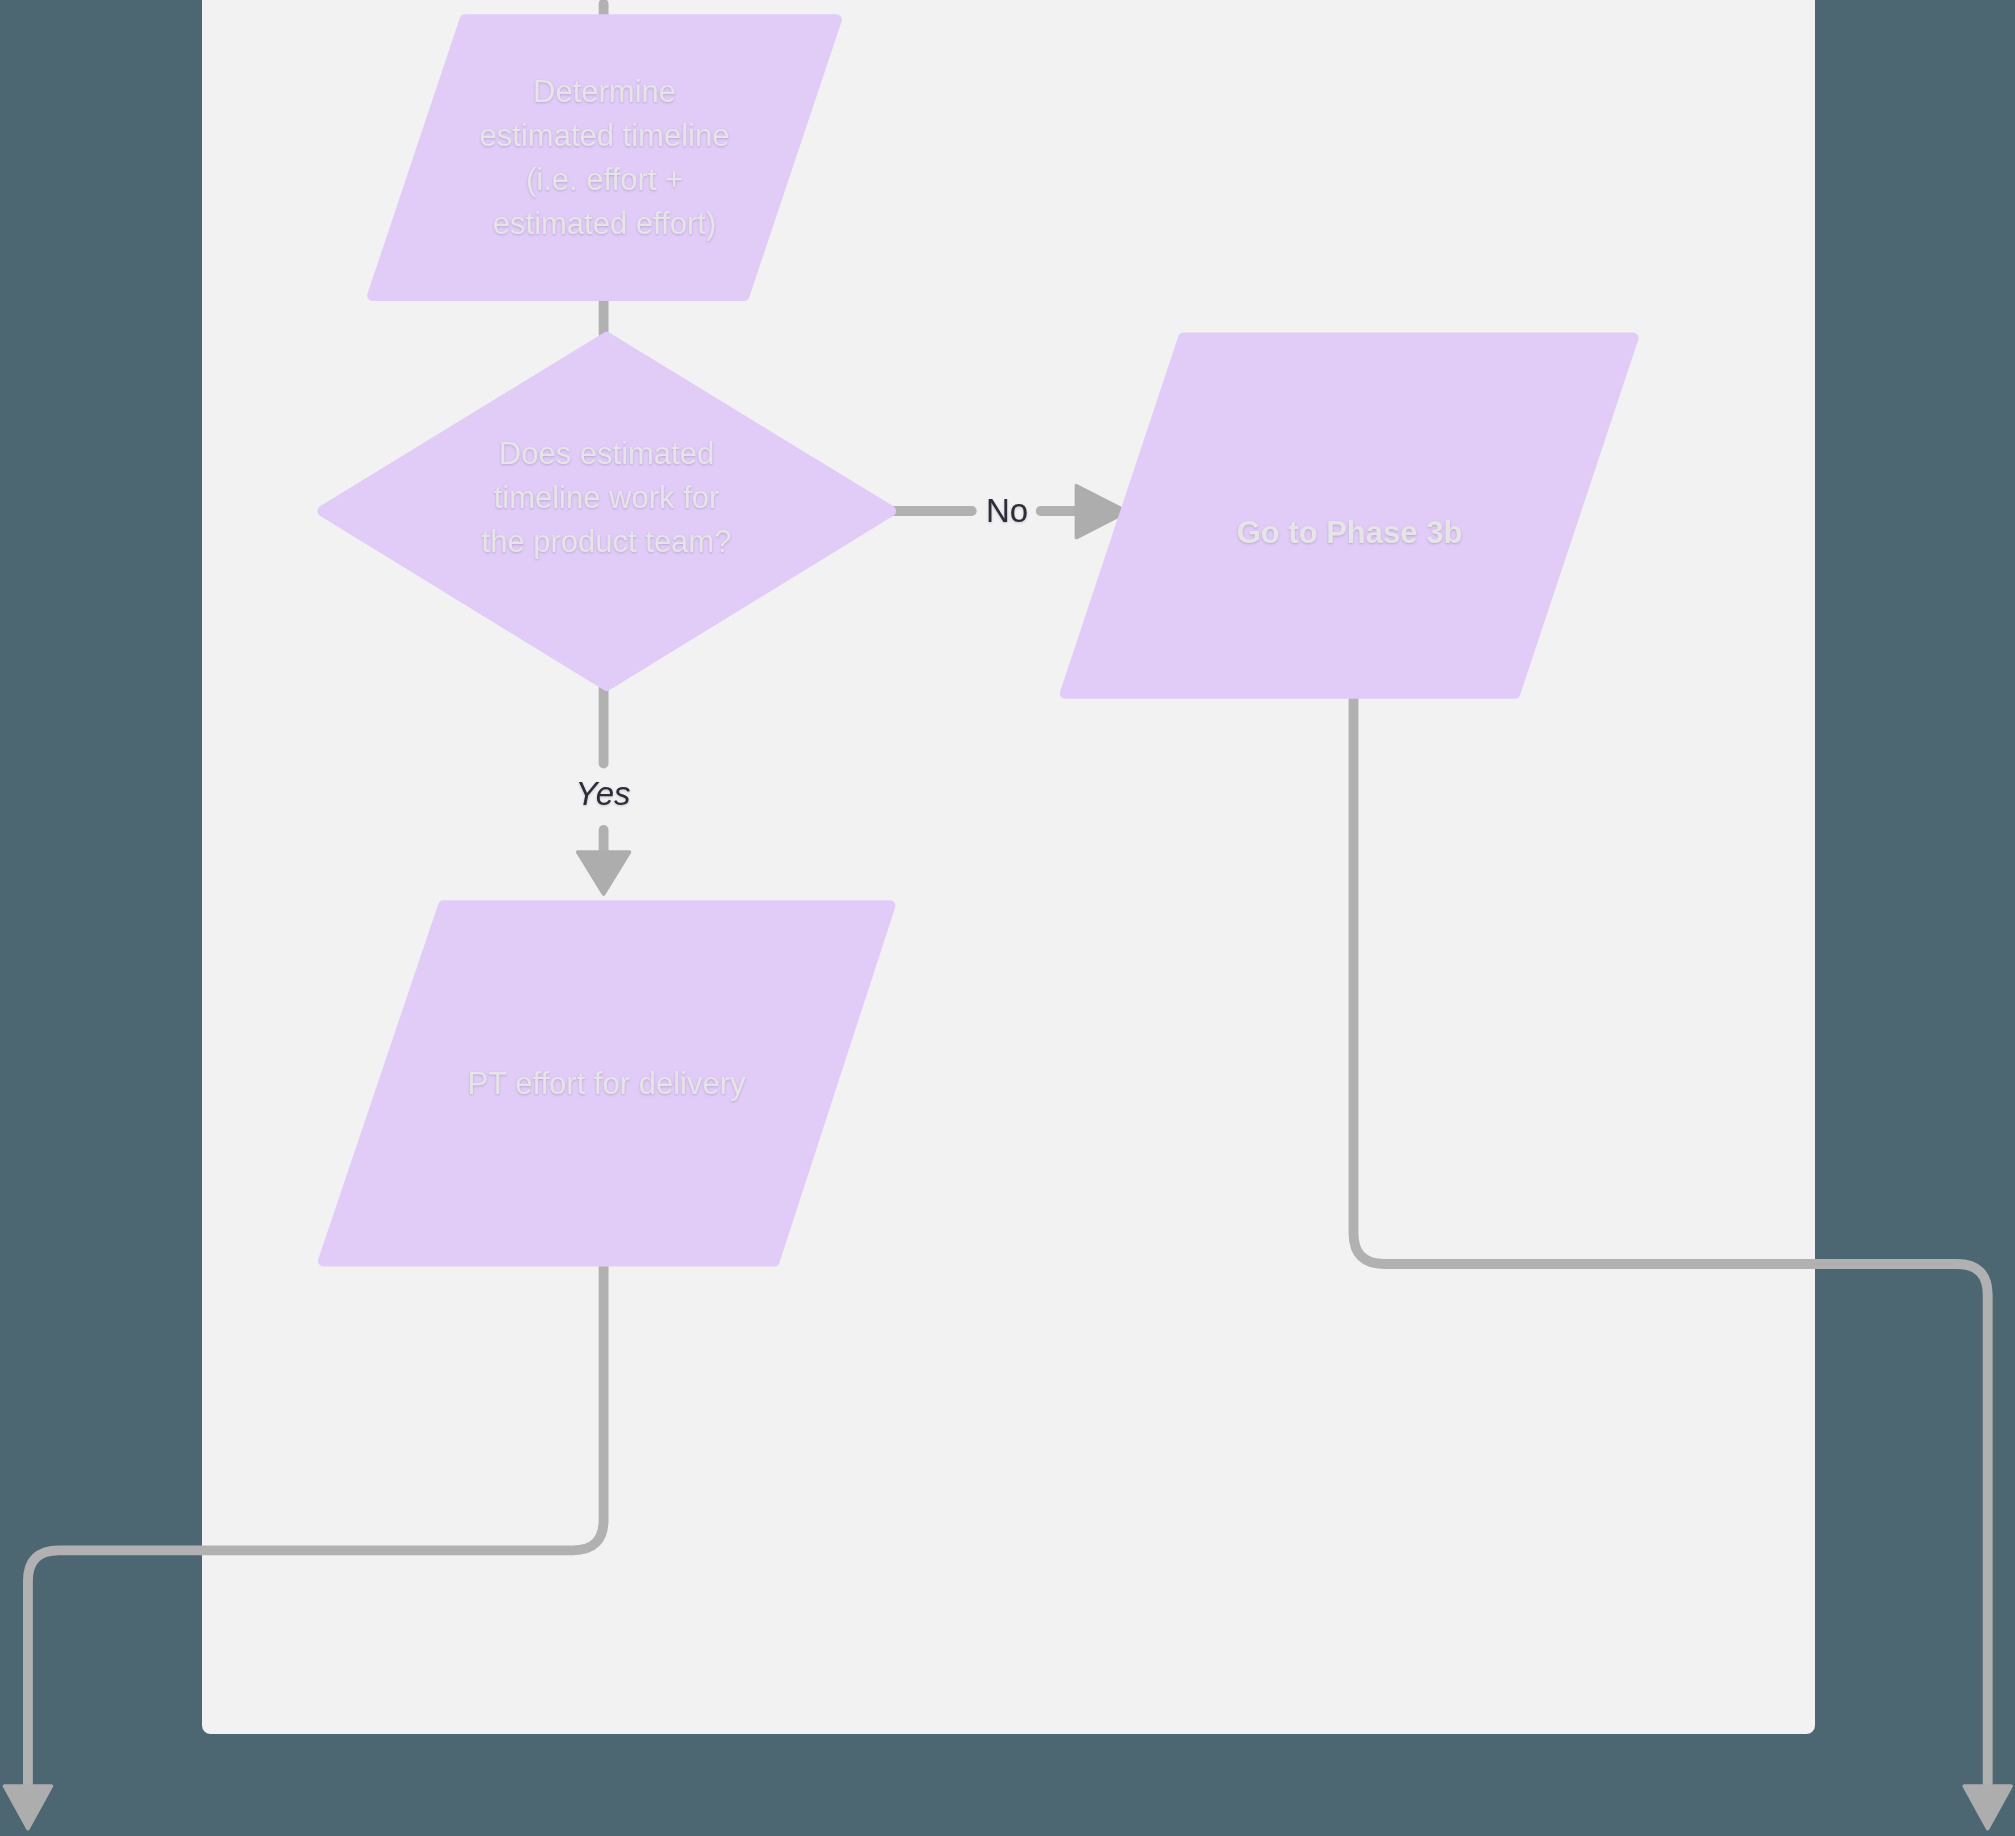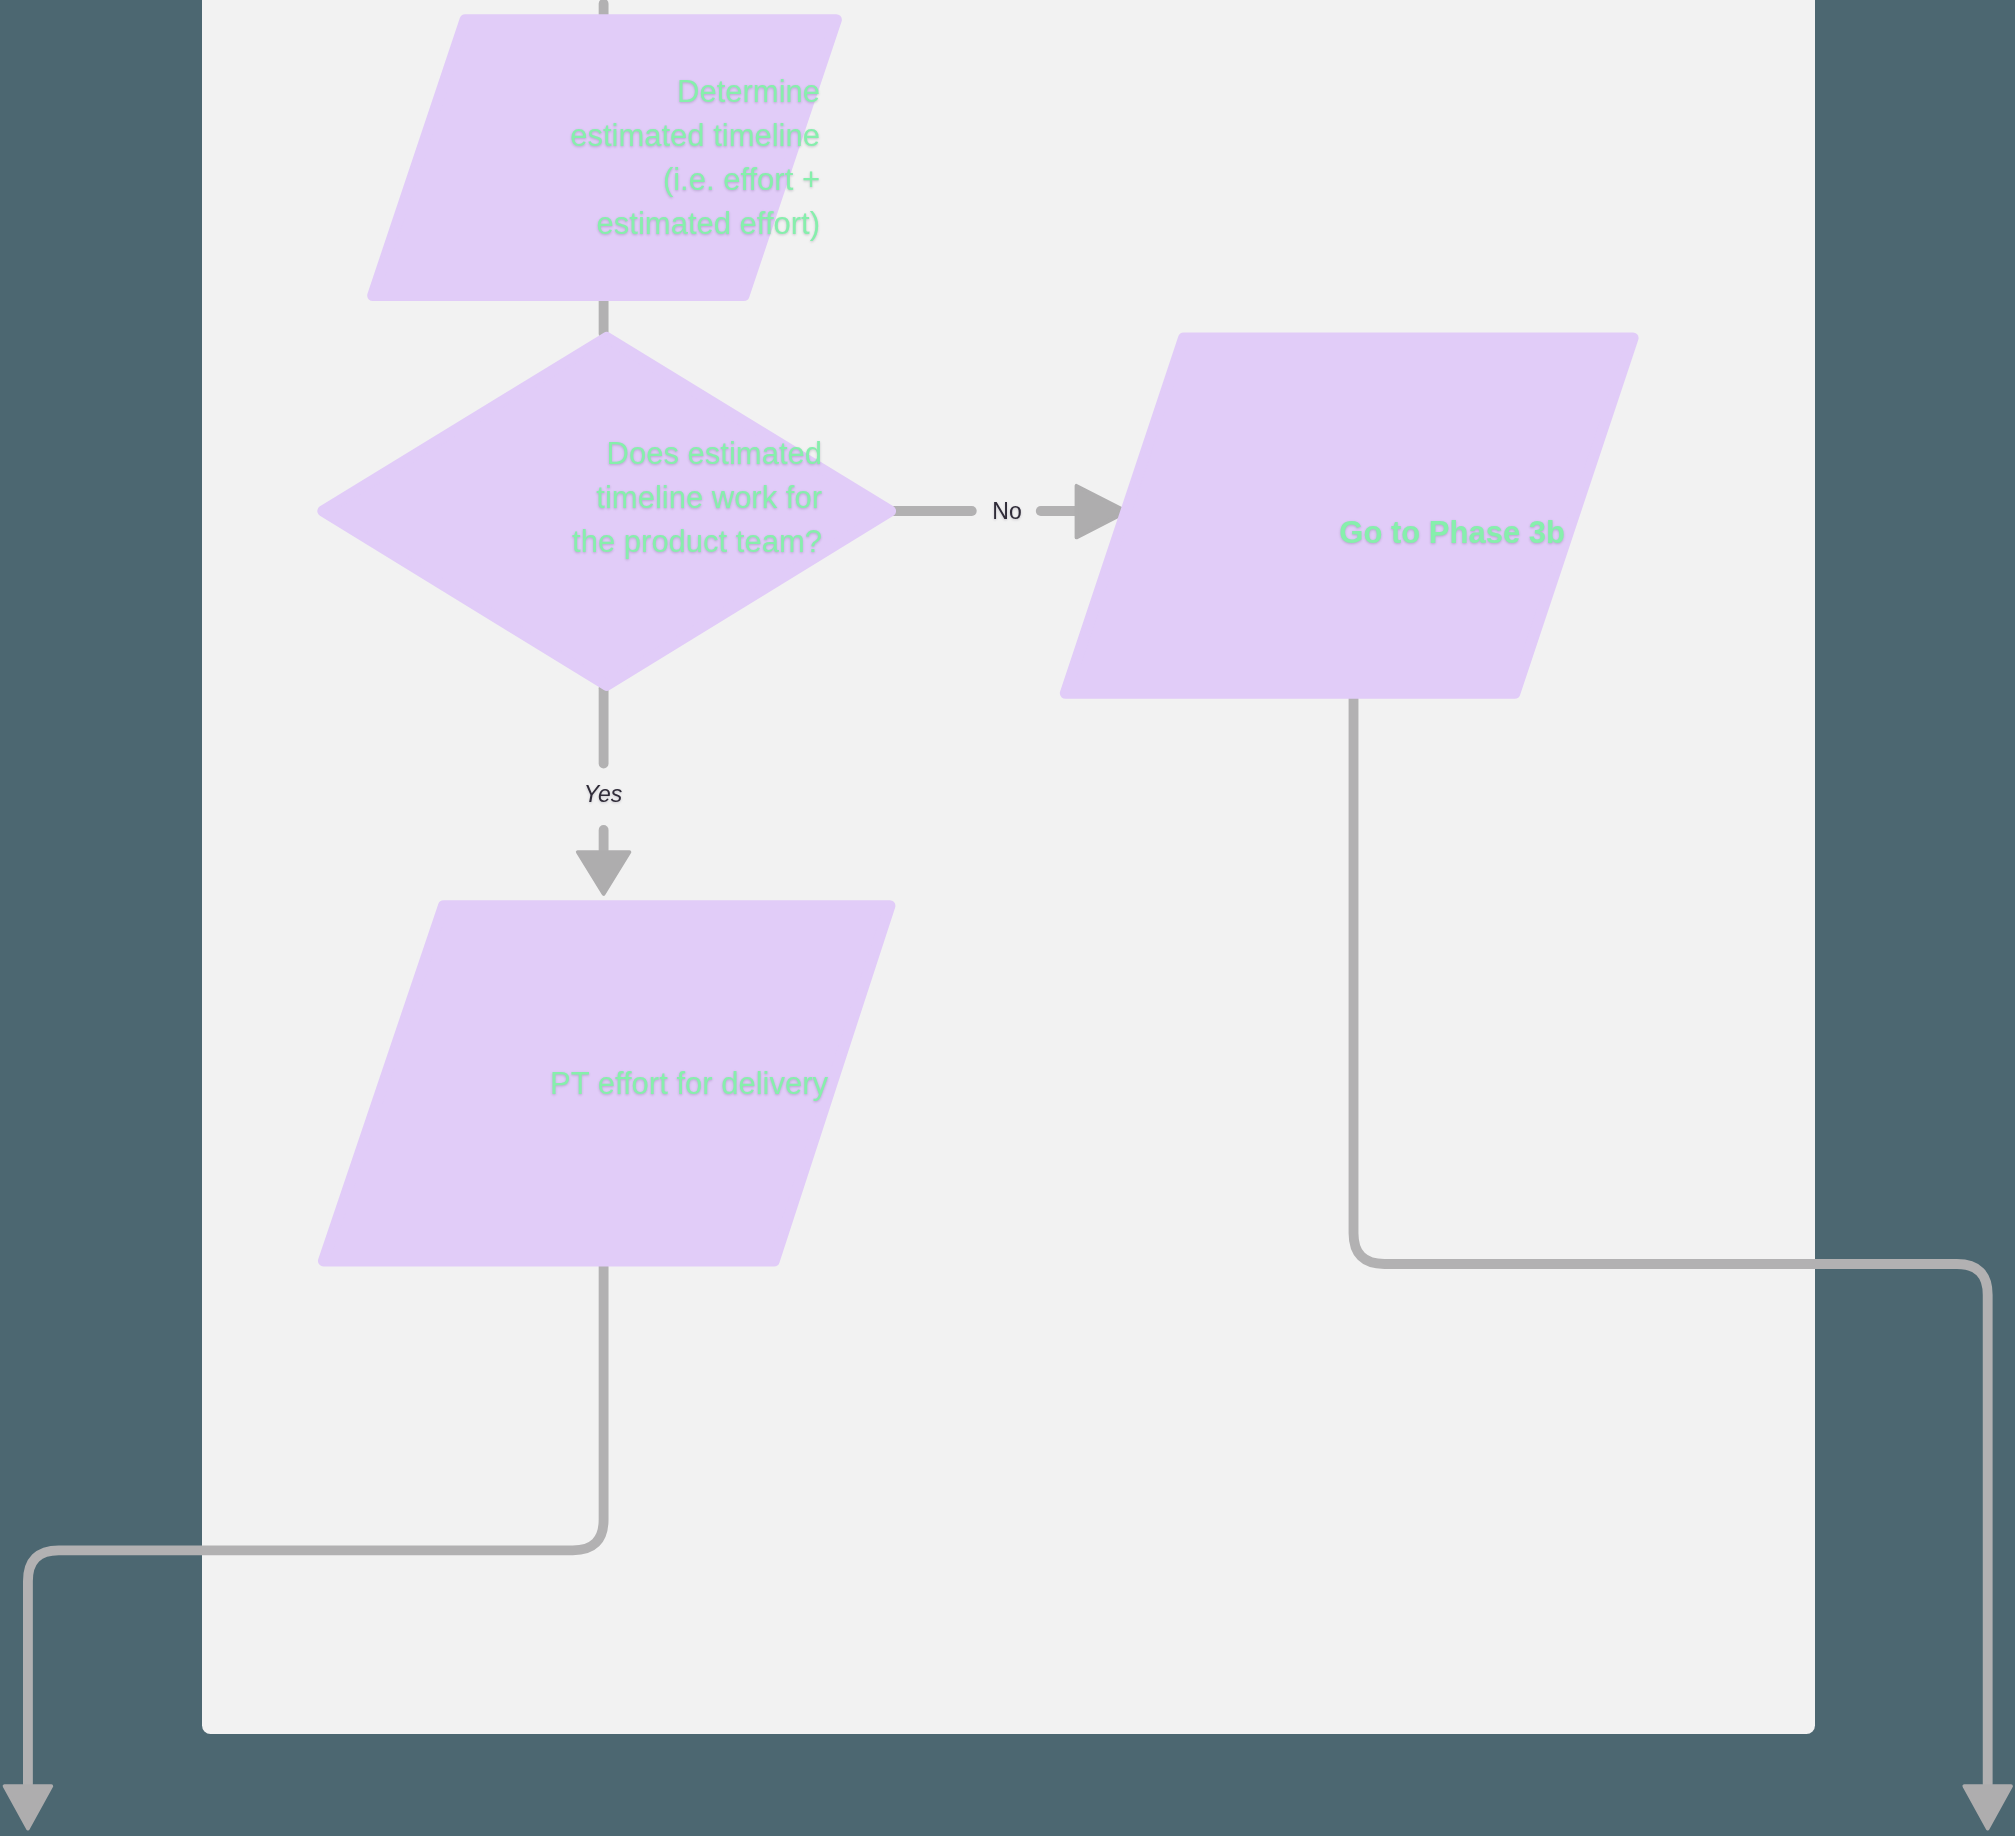--- a/index.html
+++ b/index.html
@@ -7,28 +7,28 @@
     width:2015px;height:1836px;position:relative;overflow:hidden;
     background:#4c6771;
     font-family:"Liberation Sans","DejaVu Sans",sans-serif;
   }
   .canvas{
     position:absolute;left:202px;top:0;width:1613px;height:1734px;
     background:#f2f2f2;border-radius:0 0 8.6px 8.6px;
   }
   svg.layer{position:absolute;left:0;top:0;width:2015px;height:1836px;display:block;}
   .node-text{
-    position:absolute;display:flex;flex-direction:column;justify-content:center;align-items:flex-end;
-    color:#86efac;font-size:31px;font-weight:500;line-height:44px;text-align:center;
+    position:absolute;display:flex;flex-direction:column;justify-content:center;align-items:center;
+    color:#e5e5e5;font-size:31px;font-weight:500;line-height:44px;text-align:center;
     text-shadow:0 1.2px 2.5px rgba(40,30,60,0.22);
     pointer-events:none;
   }
   .edge-label{
     position:absolute;display:flex;justify-content:center;align-items:center;
-    color:#2f2b38;font-size:23px;font-weight:500;line-height:44px;
+    color:#2f2b38;font-size:33px;font-weight:500;line-height:44px;
     text-shadow:0 1.2px 2.5px rgba(40,30,60,0.22);
     pointer-events:none;
   }
 </style>
 </head>
 <body>
 
 <div class="canvas"></div>
 
 <svg class="layer" viewBox="0 0 3272 2982">

